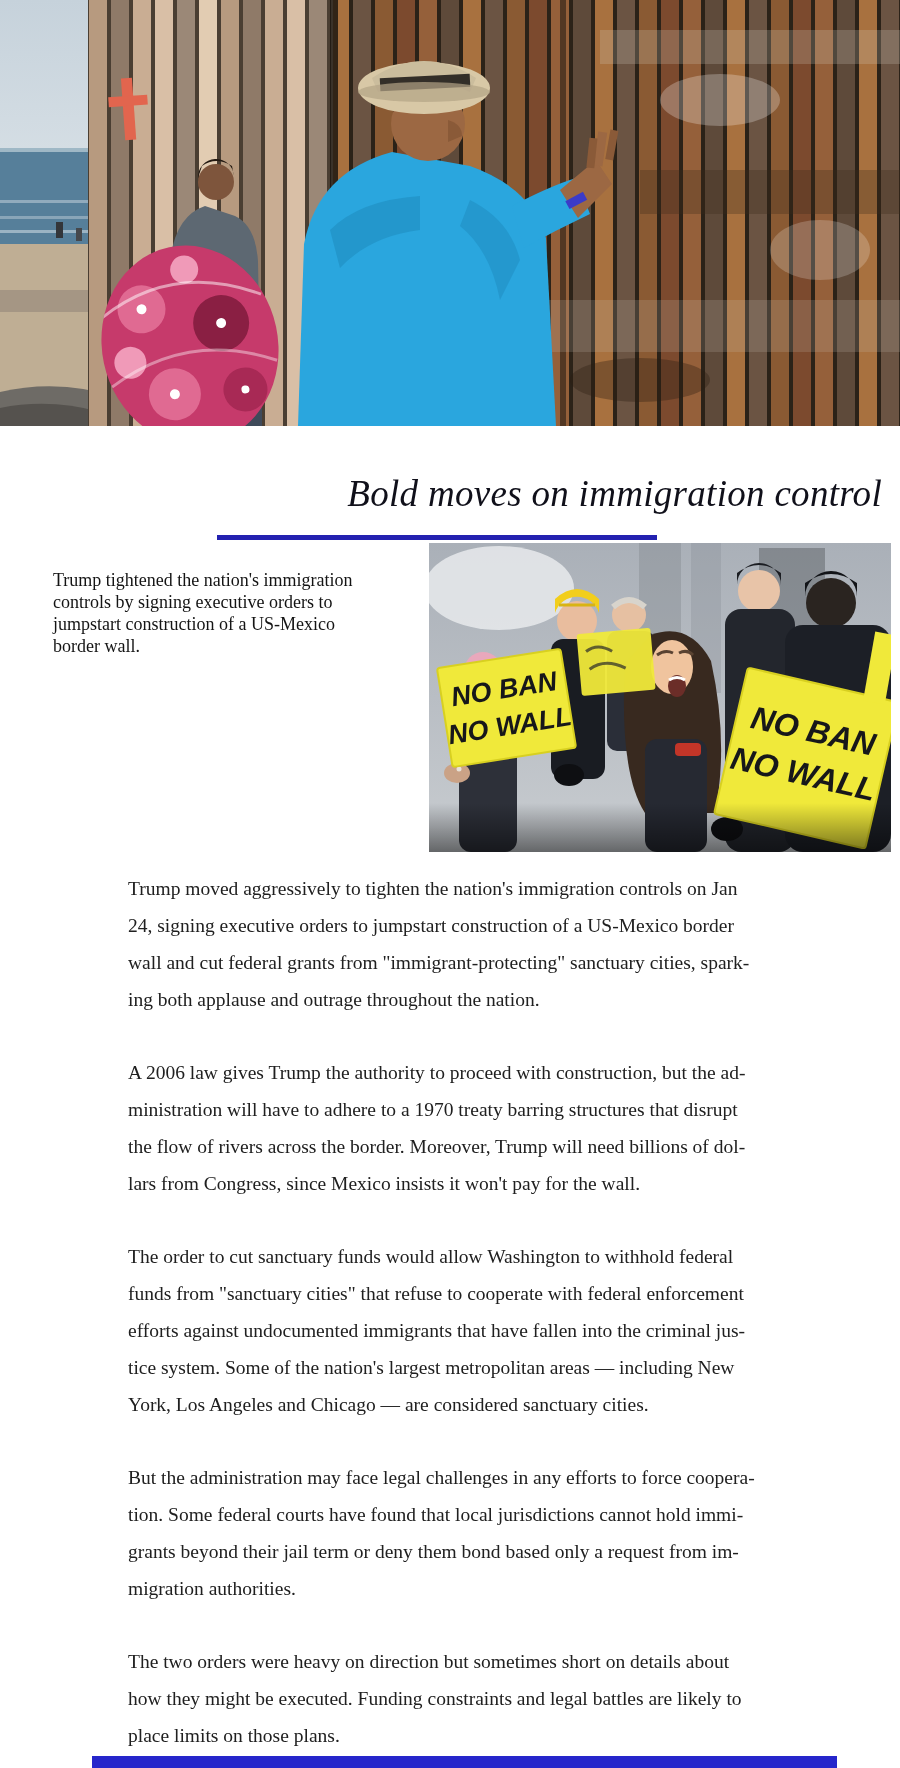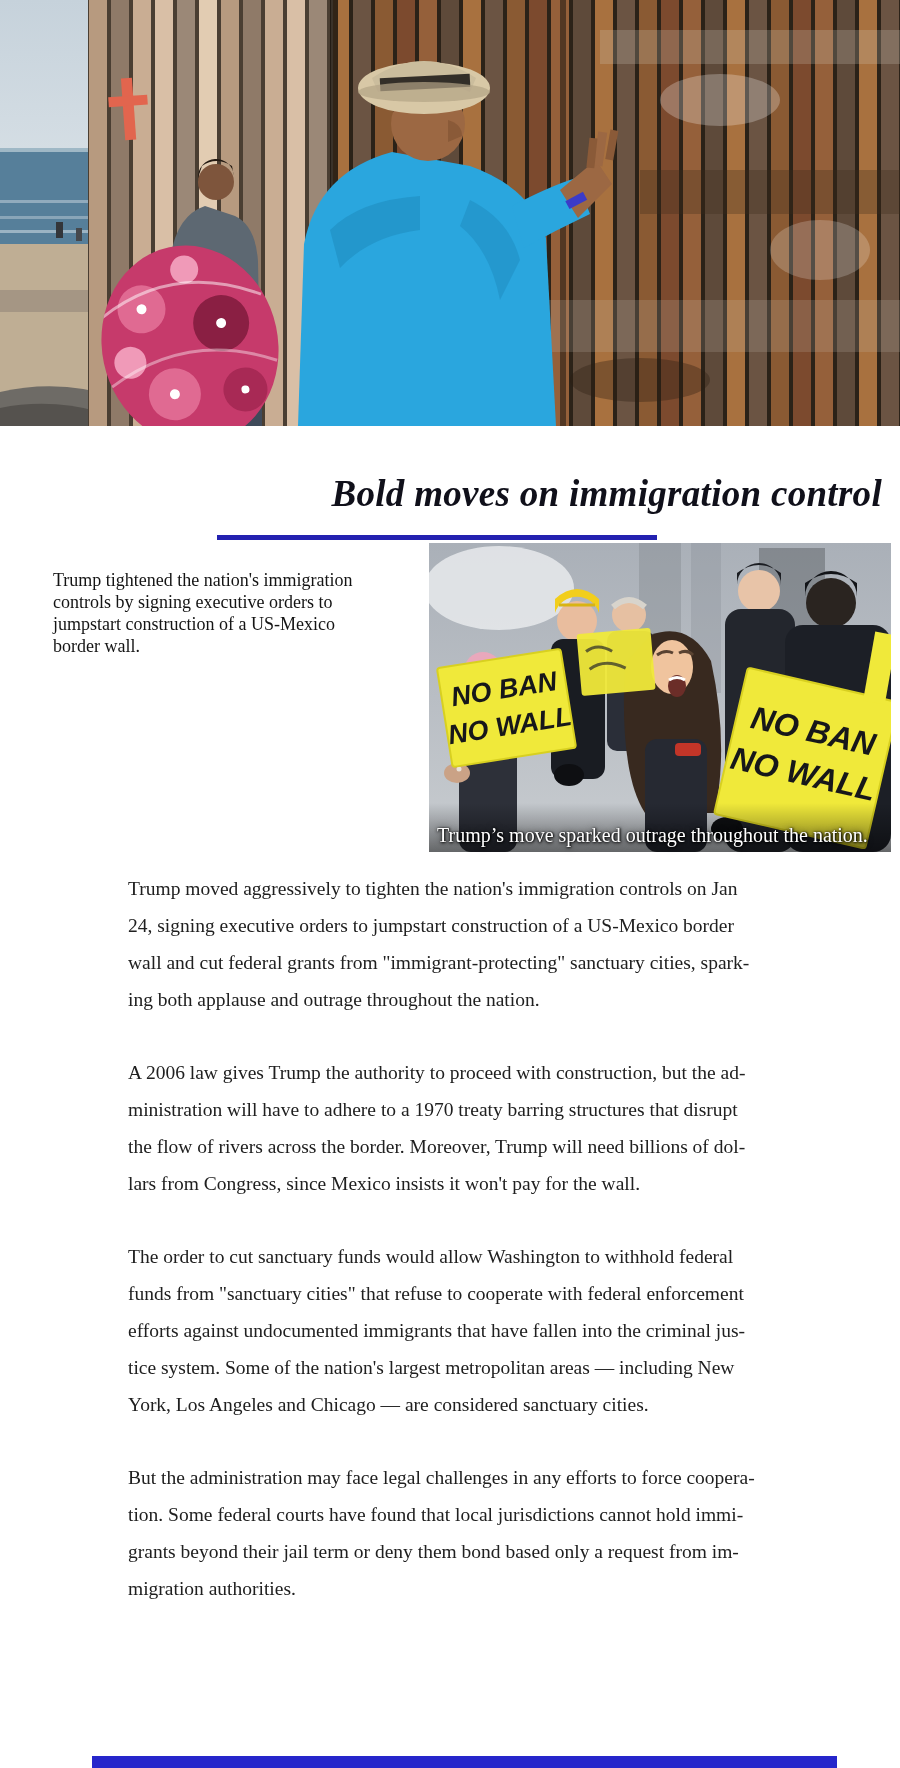--- a/index.html
+++ b/index.html
@@ -3,21 +3,21 @@
 <meta charset="utf-8">
 <style>
   html,body{margin:0;padding:0;}
   body{
     width:900px;height:1768px;position:relative;background:#ffffff;overflow:hidden;
     font-family:"Liberation Serif","DejaVu Serif",serif;
   }
   .hero{position:absolute;left:0;top:0;width:900px;height:426px;display:block;}
   .headline{
     position:absolute;top:471px;right:18px;margin:0;
-    font-size:37px;line-height:46px;font-weight:bold;font-style:italic;
+    font-size:37px;line-height:46px;font-weight:normal;font-style:italic;
     color:#10101a;letter-spacing:.3px;white-space:nowrap;
   }
   .title-underline{position:absolute;left:217px;top:535px;width:440px;height:5px;background:#2321b0;}
   .intro{
     position:absolute;left:53px;top:569px;width:348px;
     font-size:18px;line-height:22px;color:#141414;
   }
   .photo-wrap{position:absolute;left:429px;top:543px;width:462px;height:309px;}
   .photo-wrap svg{display:block;width:462px;height:309px;}
   .photo-caption{
@@ -214,23 +214,23 @@
     </g>
     <g transform="rotate(13 377 215)">
       <rect x="300" y="140" width="155" height="150" rx="3" fill="#f0e93a" stroke="#d8d020" stroke-width="2"></rect>
       <text x="378" y="198" text-anchor="middle" font-family="Liberation Sans, sans-serif" font-size="32" font-weight="bold" font-style="italic" fill="#17171a">NO BAN</text>
       <text x="378" y="242" text-anchor="middle" font-family="Liberation Sans, sans-serif" font-size="32" font-weight="bold" font-style="italic" fill="#17171a">NO WALL</text>
     </g>
     <rect x="440" y="90" width="22" height="70" fill="#f0e93a" transform="rotate(10 451 125)"></rect>
 
     <rect x="0" y="260" width="462" height="49" fill="url(#capfade)"></rect>
   </svg>
-  <div class="photo-caption">Trump’s move sparked outrage throughout the nation.</div>
 </div>
 
 <div class="bodytext">
   <p class="para">Trump moved aggressively to tighten the nation's immigration controls on Jan<br>24, signing executive orders to jumpstart construction of a US-Mexico border<br>wall and cut federal grants from "immigrant-protecting" sanctuary cities, spark-<br>ing both applause and outrage throughout the nation.</p>
   <p class="para">A 2006 law gives Trump the authority to proceed with construction, but the ad-<br>ministration will have to adhere to a 1970 treaty barring structures that disrupt<br>the flow of rivers across the border. Moreover, Trump will need billions of dol-<br>lars from Congress, since Mexico insists it won't pay for the wall.</p>
   <p class="para">The order to cut sanctuary funds would allow Washington to withhold federal<br>funds from "sanctuary cities" that refuse to cooperate with federal enforcement<br>efforts against undocumented immigrants that have fallen into the criminal jus-<br>tice system. Some of the nation's largest metropolitan areas — including New<br>York, Los Angeles and Chicago — are considered sanctuary cities.</p>
   <p class="para">But the administration may face legal challenges in any efforts to force coopera-<br>tion. Some federal courts have found that local jurisdictions cannot hold immi-<br>grants beyond their jail term or deny them bond based only a request from im-<br>migration authorities.</p>
+  <p class="para">The two orders were heavy on direction but sometimes short on details about<br>how they might be executed. Funding constraints and legal battles are likely to<br>place limits on those plans.</p>
 </div>
 
 <div class="bottom-divider" style="background: rgb(38, 38, 203);"></div>
 
 </body></html>

